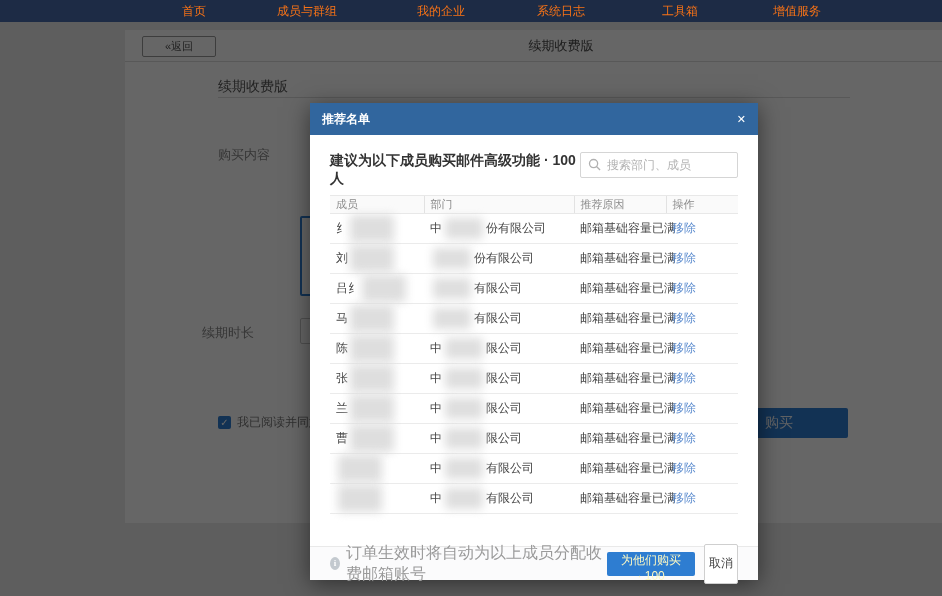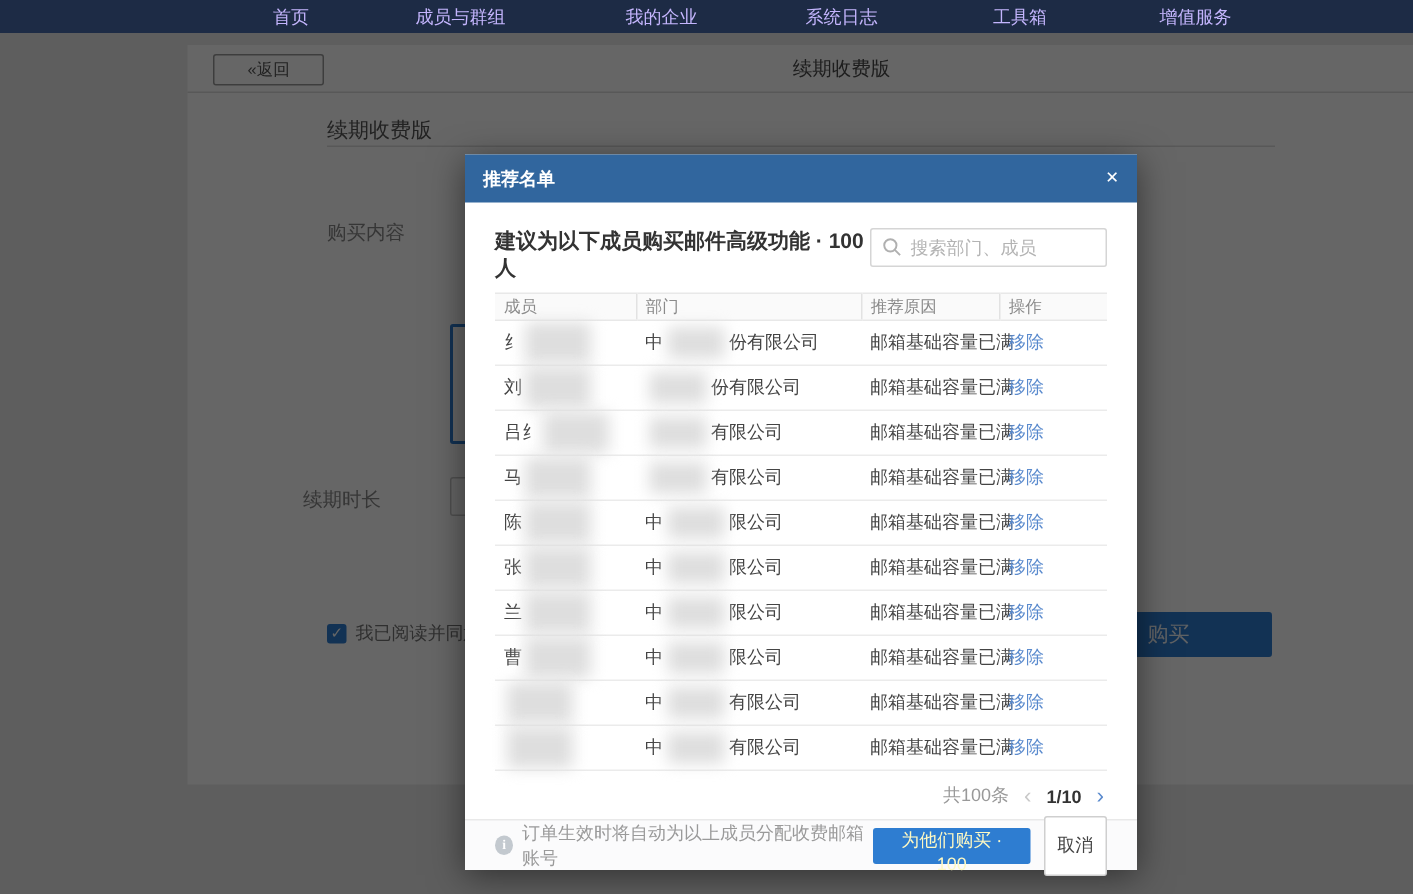--- a/index.html
+++ b/index.html
@@ -2,21 +2,21 @@
 <html><head>
 <meta charset="utf-8">
 <style>
   * { margin:0; padding:0; box-sizing:border-box; }
   html,body { width:942px; height:596px; }
   body { font-family:"Liberation Sans","DejaVu Sans",sans-serif; background:#ececec; }
   .screen { position:relative; width:942px; height:596px; overflow:hidden; background:#ececec; }
 
   
   .nav { position:absolute; top:0; left:0; width:100%; height:22px; background:#1d2b45; z-index:10; }
-  .nav-item { position:absolute; top:0; height:22px; line-height:22px; font-size:12px; color:#c4b5fd; transform:translateX(-50%); cursor:pointer; white-space:nowrap; }
+  .nav-item { position:absolute; top:0; height:22px; line-height:22px; font-size:12px; color:#f97316; transform:translateX(-50%); cursor:pointer; white-space:nowrap; }
   .nav-item:nth-child(1){ left:194px; }
   .nav-item:nth-child(2){ left:307px; }
   .nav-item:nth-child(3){ left:441px; }
   .nav-item:nth-child(4){ left:561px; }
   .nav-item:nth-child(5){ left:680px; }
   .nav-item:nth-child(6){ left:797px; }
 
   
   .page { position:absolute; top:30px; left:125px; width:872px; height:493px; background:#fff; }
   .page-header { position:relative; height:32px; border-bottom:1px solid #dcdcdc; }
@@ -61,21 +61,21 @@
 
   .pagination { display:flex; justify-content:flex-end; align-items:center; gap:10px; margin-top:8px; font-size:12px; color:#999; padding-right:2px; }
   .page-current { font-weight:bold; color:#333; }
   .page-arrow { font-size:15px; line-height:1; cursor:pointer; }
   .page-arrow.prev { color:#c9c9c9; }
   .page-arrow.next { color:#5b8bce; }
 
   .modal-footer { flex:0 0 34px; height:34px; border-top:1px solid #e9e9e9; background:#fbfbfc; display:flex; align-items:center; padding:0 20px; }
   .note-wrap { display:flex; align-items:center; gap:6px; }
   .info-icon { width:13px; height:13px; border-radius:50%; background:#c3c9cf; color:#fff; font-size:9px; font-weight:bold; line-height:13px; text-align:center; font-family:"Liberation Serif","DejaVu Serif",serif; }
-  .footer-note { font-size:12px; color:#9a9a9a; }
+  .footer-note { font-size:16px; color:#9a9a9a; }
   .footer-buttons { margin-left:auto; display:flex; align-items:center; gap:9px; }
   .btn-primary { height:24px; padding:0 11px; background:#2e7dd1; border:none; border-radius:2px; color:#fef9c3; font-size:12px; cursor:pointer; font-family:inherit; }
   .btn-cancel { height:40px; width:46px; background:#fff; border:1px solid #cfcfcf; border-radius:2px; color:#444; font-size:12px; cursor:pointer; font-family:inherit; }
 </style>
 </head>
 <body>
 
 <div class="screen">
 
   <div class="nav">
@@ -197,26 +197,20 @@
             </tr>
             <tr>
               <td><span></span><span class="smudge name"></span></td>
               <td><span>中</span><span class="smudge dept"></span><span>有限公司</span></td>
               <td>邮箱基础容量已满</td>
               <td><a class="remove-link">移除</a></td>
             </tr>
         </tbody>
       </table>
 
-      <div class="pagination">
-        <span>共100条</span>
-        <span class="page-arrow prev">‹</span>
-        <span class="page-current">1/10</span>
-        <span class="page-arrow next">›</span>
-      </div>
     </div>
 
     <div class="modal-footer">
       <div class="note-wrap">
         <span class="info-icon">i</span>
         <span class="footer-note">订单生效时将自动为以上成员分配收费邮箱账号</span>
       </div>
       <div class="footer-buttons">
         <button class="btn-primary">为他们购买 · 100</button>
         <button class="btn-cancel">取消</button>

